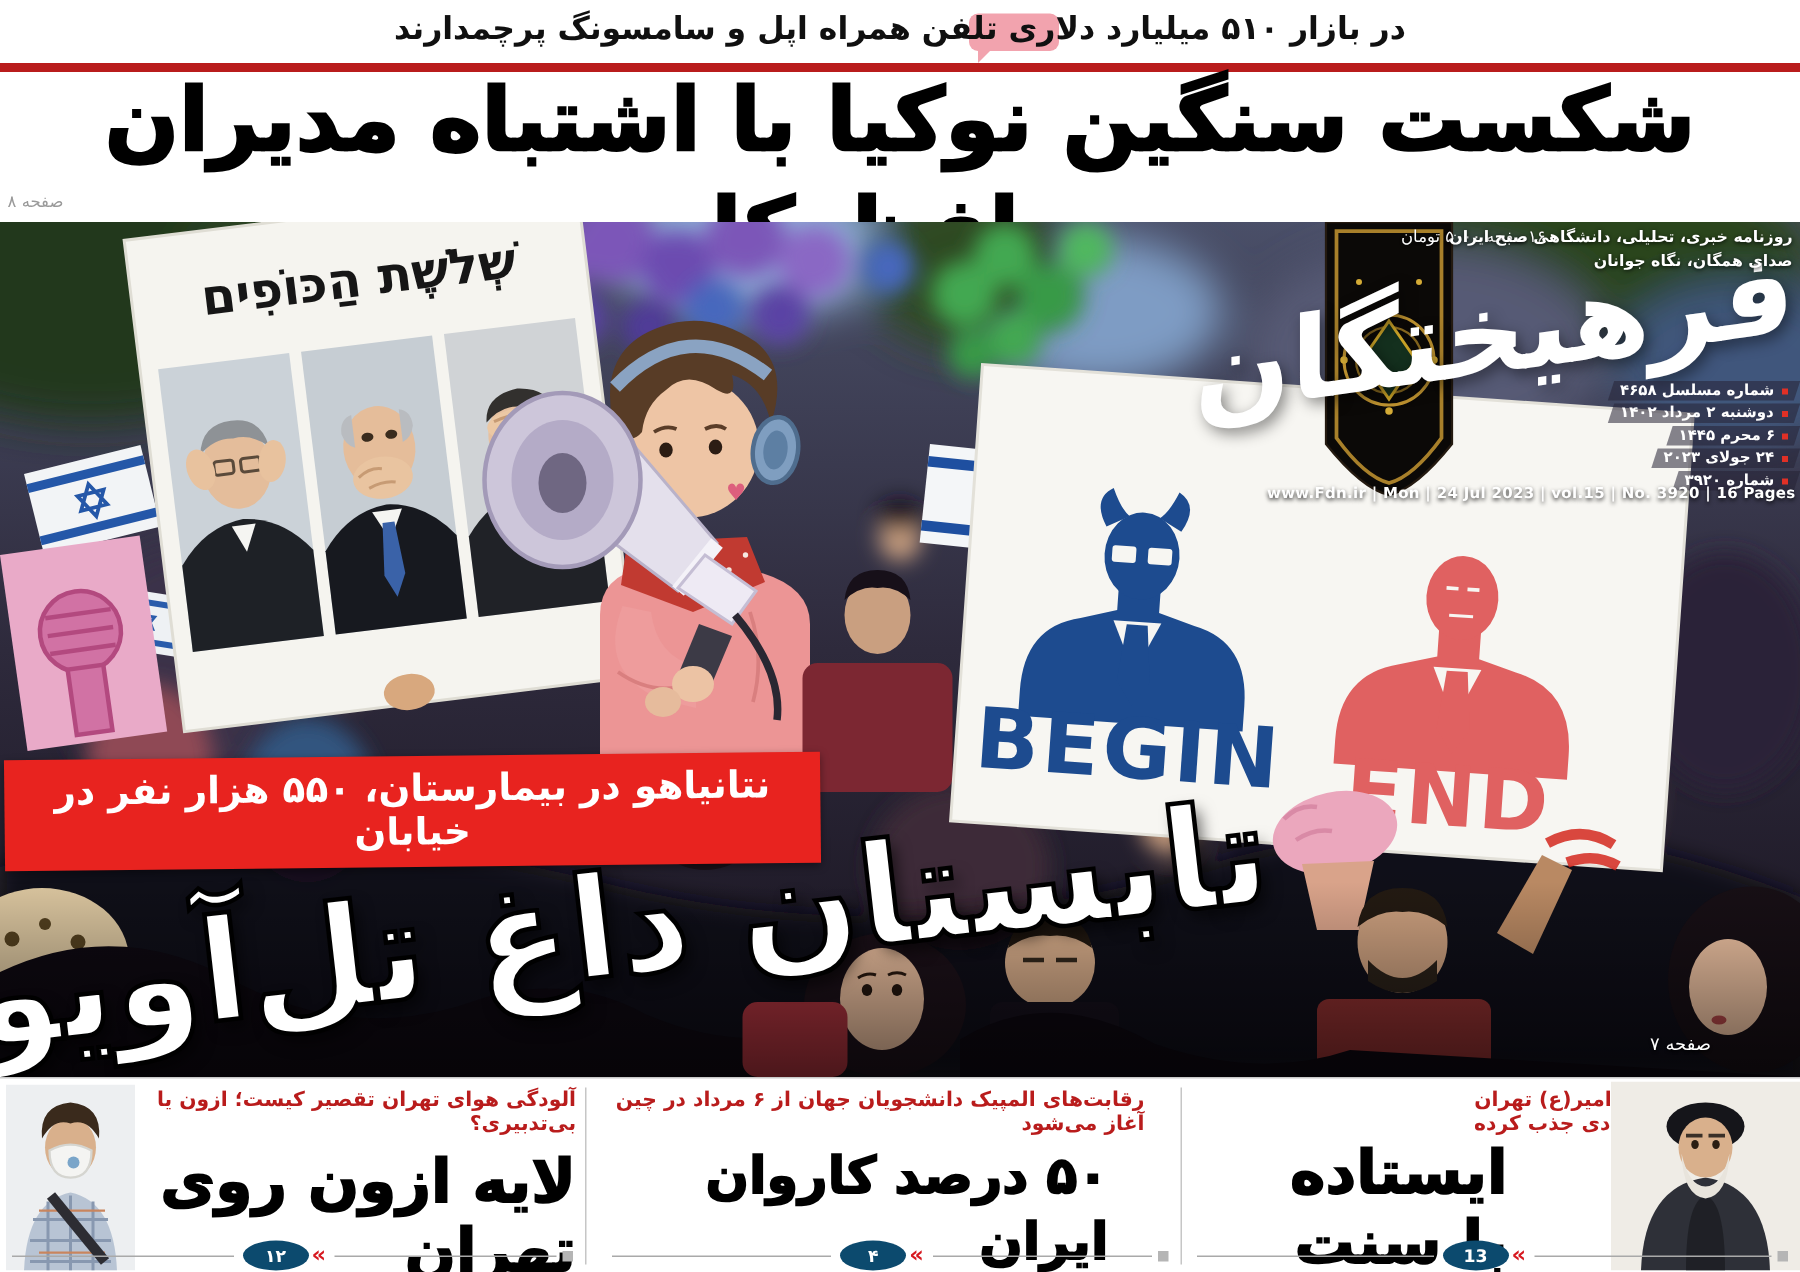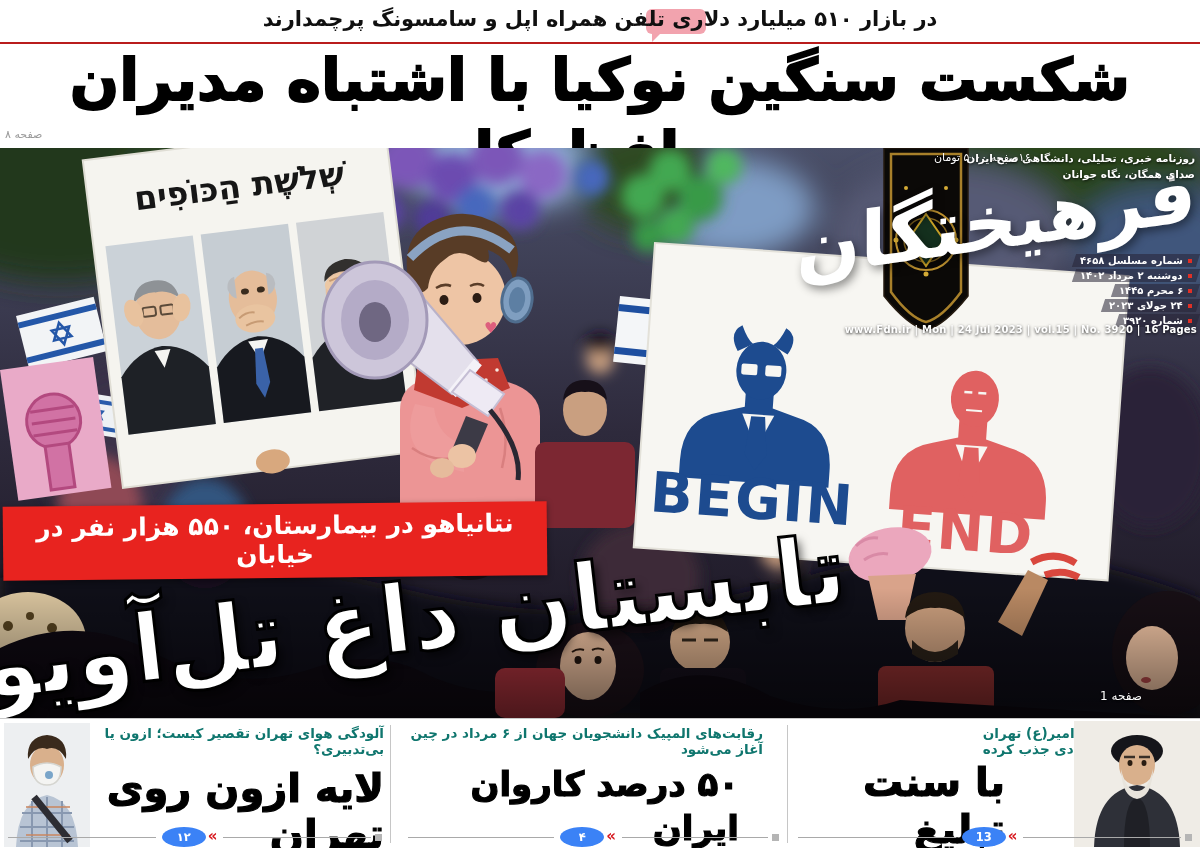--- a/index.html
+++ b/index.html
@@ -1,21 +1,21 @@
 <!DOCTYPE html>
 <html lang="fa"><head>
 <meta charset="utf-8">
 <style>
   html,body{margin:0;padding:0;}
   body{width:1200px;height:848px;overflow:hidden;background:#fff;
        font-family:"DejaVu Sans",sans-serif;position:relative;}
   .page{position:absolute;inset:0;width:1200px;height:848px;background:#fff;}
 
   
-  .topbar{position:absolute;top:0;left:0;width:1200px;height:42px;background:#fff;border-bottom:2px solid #b91c1c;}
+  .topbar{position:absolute;top:0;left:0;width:1200px;height:42px;background:#fff;border-bottom:6px solid #b91c1c;}
   .bubble{position:absolute;left:646px;top:9px;width:60px;height:25px;background:#f2a3ae;border-radius:6px;}
   .bubble:after{content:"";position:absolute;left:6px;bottom:-8px;border:6px solid transparent;border-top-color:#f2a3ae;border-left-color:#f2a3ae;}
   .topbar-text{position:absolute;top:7px;left:0;width:100%;text-align:center;direction:rtl;
       font-size:21px;font-weight:bold;color:#101010;}
 
   
   .lead-headline{position:absolute;top:44px;left:0;width:1200px;text-align:center;direction:rtl;
       font-size:58px;font-weight:bold;color:#000;-webkit-text-stroke:1.8px #000;line-height:1.25;}
   .page8-ref{position:absolute;left:5px;top:128px;font-size:11px;color:#9a9a9a;direction:rtl;text-align:center;}
 
@@ -44,26 +44,26 @@
   .big-title{position:absolute;left:8px;top:414px;width:840px;text-align:center;direction:rtl;white-space:nowrap;
       font-size:94px;font-weight:bold;color:#fff;-webkit-text-stroke:3px #000;
       transform:rotate(-6.5deg);text-shadow:4px 6px 10px rgba(0,0,0,.55);}
   .page7-ref{position:absolute;left:1100px;top:541px;color:#fff;font-size:12px;direction:rtl;
       text-shadow:0 1px 2px rgba(0,0,0,.8);}
 
   
   .bottom{position:absolute;top:718px;left:0;width:1200px;height:130px;background:#fff;border-top:1px solid #c9c9c9;}
   .vdiv{position:absolute;top:6px;height:118px;width:1px;background:#c6c6c6;}
   .article{position:absolute;top:0;height:130px;direction:rtl;}
-  .kicker{font-size:13.5px;font-weight:bold;color:#0f766e;text-align:right;}
+  .kicker{font-size:13.5px;font-weight:bold;color:#b91c1c;text-align:right;}
   .title{font-weight:bold;color:#000;text-align:right;-webkit-text-stroke:1.2px #000;}
   .thumb{position:absolute;}
   .col-footer{position:absolute;bottom:2px;left:8px;right:8px;display:flex;align-items:center;direction:ltr;}
   .fline{flex:1;height:1px;background:#a9a9a9;}
-  .badge-circ{width:44px;height:20px;border-radius:50%;background:#3b82f6;color:#fff;font-size:11.5px;
+  .badge-circ{width:44px;height:20px;border-radius:50%;background:#0c4a6e;color:#fff;font-size:11.5px;
       font-weight:bold;display:flex;align-items:center;justify-content:center;margin-left:6px;}
   .chev{color:#d71920;font-weight:bold;font-size:15px;line-height:1;margin:0 6px 2px 2px;}
   .endsq{width:7px;height:7px;background:#b5b5b5;margin-left:4px;}
 
   .a-right{left:790px;width:410px;}
   .a-right .kicker{margin:6px 4px 0 134px;}
   .a-right .title{margin:2px 195px 0 0;font-size:40px;line-height:1.18;}
   .a-right .thumb{right:0;top:2px;width:126px;height:126px;}
   .a-mid{left:400px;width:387px;}
   .a-mid .kicker{margin:6px 24px 0 8px;}
@@ -393,30 +393,31 @@
           <span>
             <i class="issue-bullet"></i>
             <b>شماره ۳۹۲۰</b>
           </span>
         </div>
     </div>
     <div class="infoline">www.Fdn.ir  | Mon | 24 Jul 2023 | vol.15 | No. 3920 | 16 Pages</div>
 
     <div class="caption-strip">نتانیاهو در بیمارستان، ۵۵۰ هزار نفر در خیابان</div>
     <div class="big-title">تابستان داغ تل‌آویو</div>
-    <div class="page7-ref">صفحه 1</div>
+    <div class="page7-ref">صفحه ۷</div>
   </div>
 
   <div class="bottom">
     <div class="vdiv" style="left:390px"></div>
     <div class="vdiv" style="left:787px"></div>
 
     <div class="article a-right">
       <div class="kicker">چرا مسجد حضرت امیر(ع) تهران مخاطبان متنوع زیادی جذب کرده</div>
       <div class="title">
+        <div>ایستاده</div>
         <div>با سنت تبلیغ</div>
       </div>
       <div class="thumb">
         <svg width="126" height="126" viewBox="0 0 126 126">
           <rect width="126" height="126" fill="#efece6"></rect>
           <path d="M20,126 Q22,70 63,64 Q104,70 106,126 Z" fill="#2e3038"></path>
           <path d="M50,126 Q50,80 63,76 Q76,80 76,126 Z" fill="#1f2026"></path>
           <ellipse cx="63" cy="30" rx="26" ry="16" fill="#15151a"></ellipse>
           <ellipse cx="63" cy="44" rx="18" ry="20" fill="#d9b08c"></ellipse>
           <path d="M47,48 Q48,76 63,78 Q78,76 79,48 Q74,70 63,70 Q52,70 47,48 Z" fill="#e8e4dc"></path>

